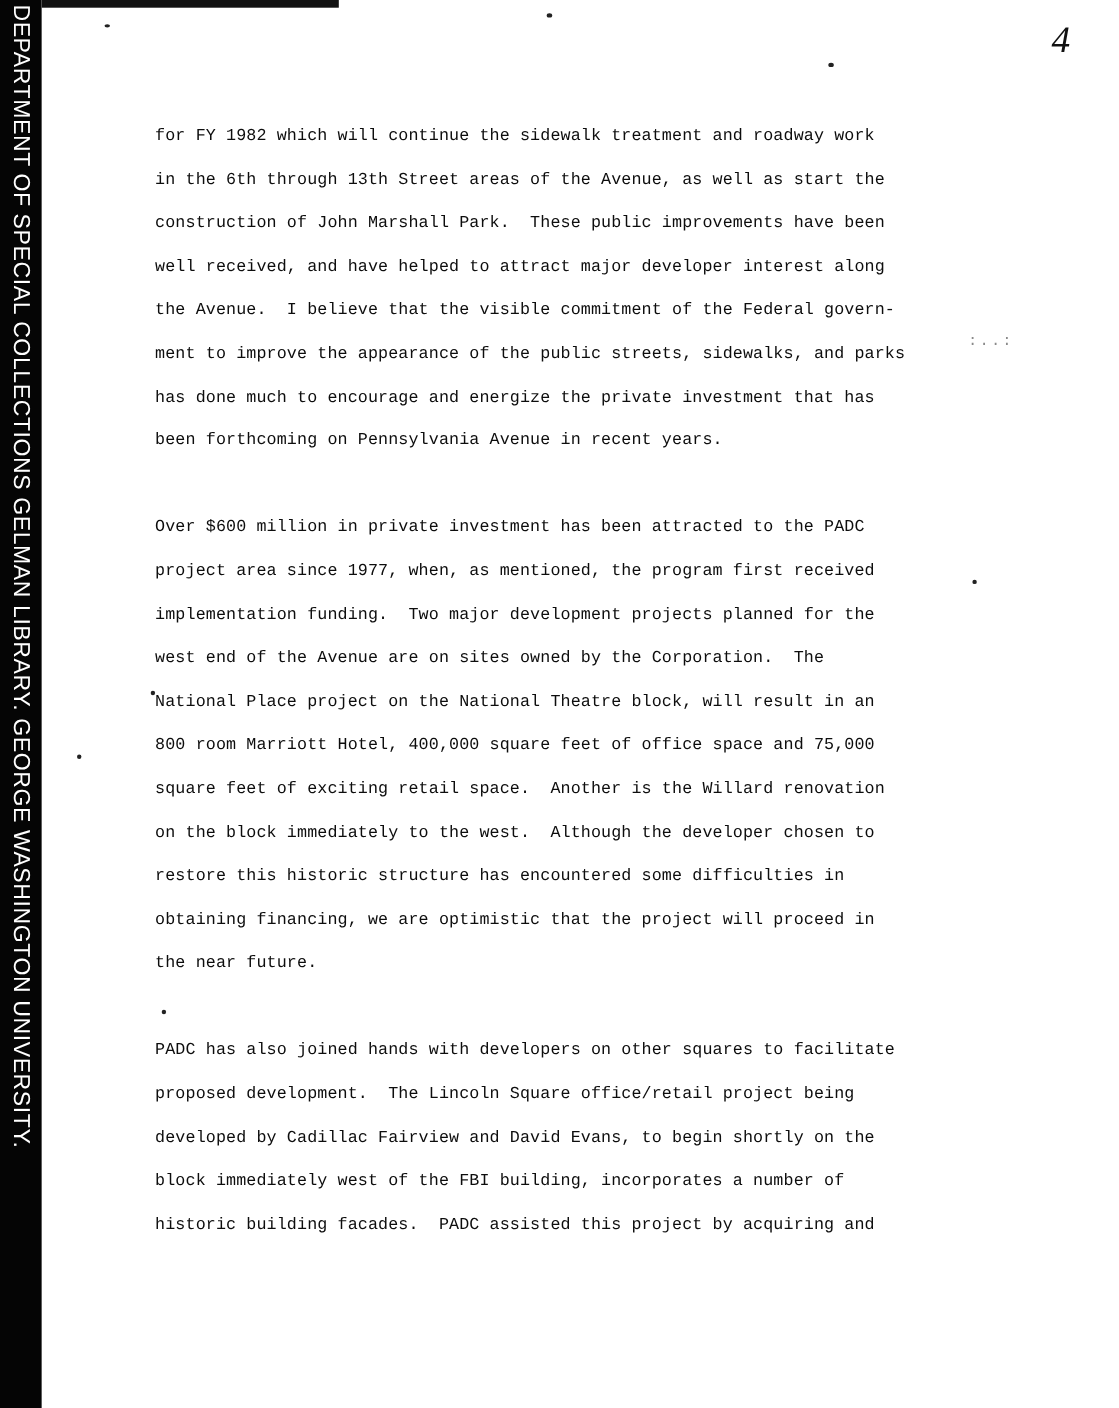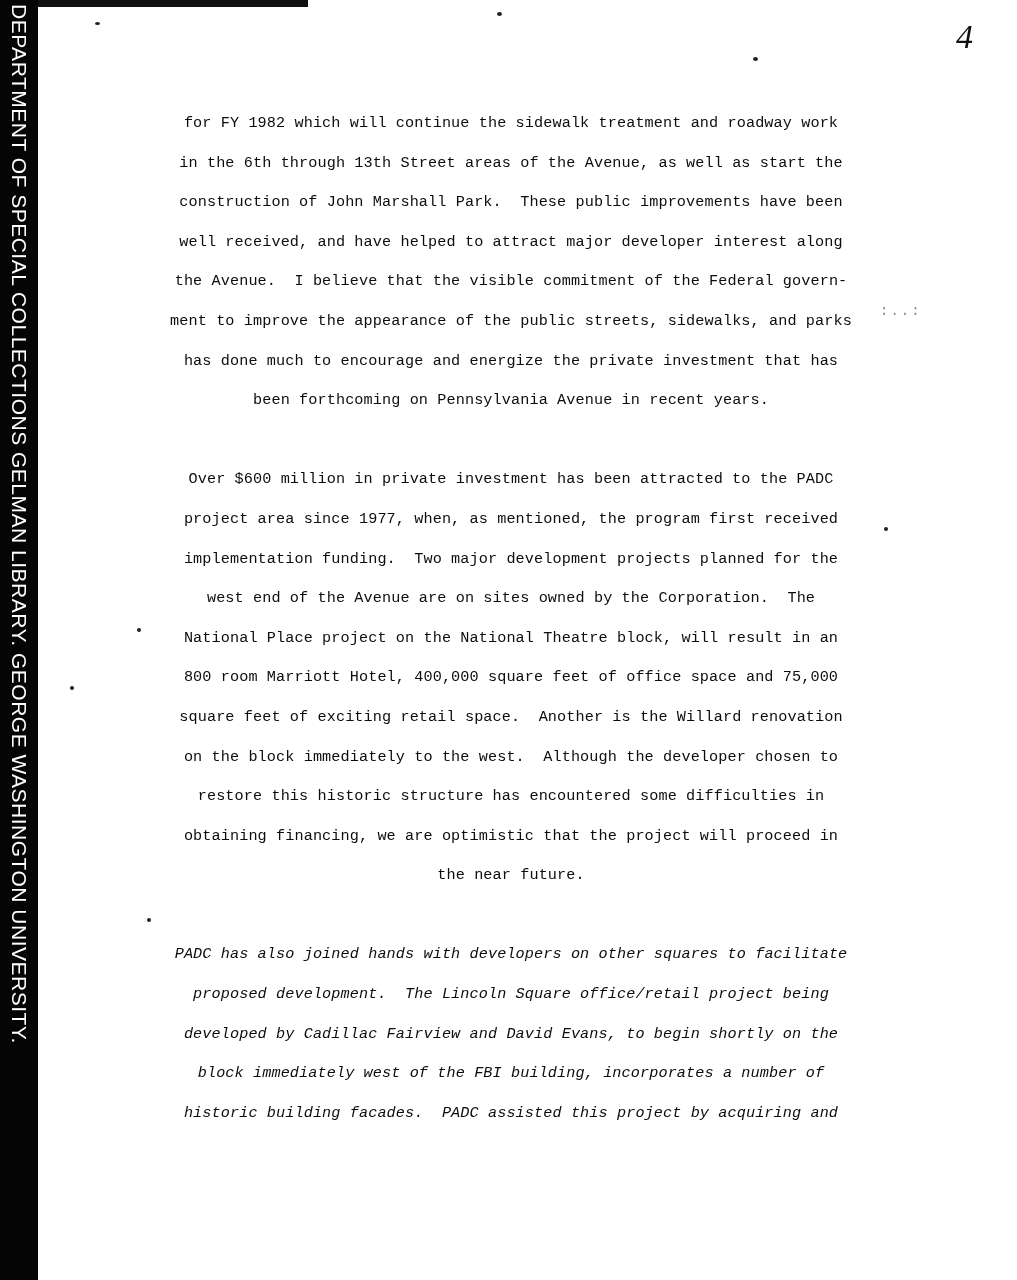--- a/index.html
+++ b/index.html
@@ -89,23 +89,22 @@
     width: 740px;
     font-family: "Liberation Mono", monospace;
     font-size: 15.2px;
     color: #0d0d0d;
     line-height: 39.6px;
     letter-spacing: 0.1px;
   }
   .para {
     margin: 0 0 39.6px 0;
     white-space: pre-wrap;
-    text-align: center;
   }
-  .para:last-child { margin-bottom: 0; font-style: italic; }
+  .para:last-child { margin-bottom: 0; }
   .smudge {
     position: absolute;
     left: 880px;
     top: 303px;
     font-family: "Liberation Mono", monospace;
     font-size: 14px;
     color: #8a8a8a;
     letter-spacing: 2px;
   }
 </style>

